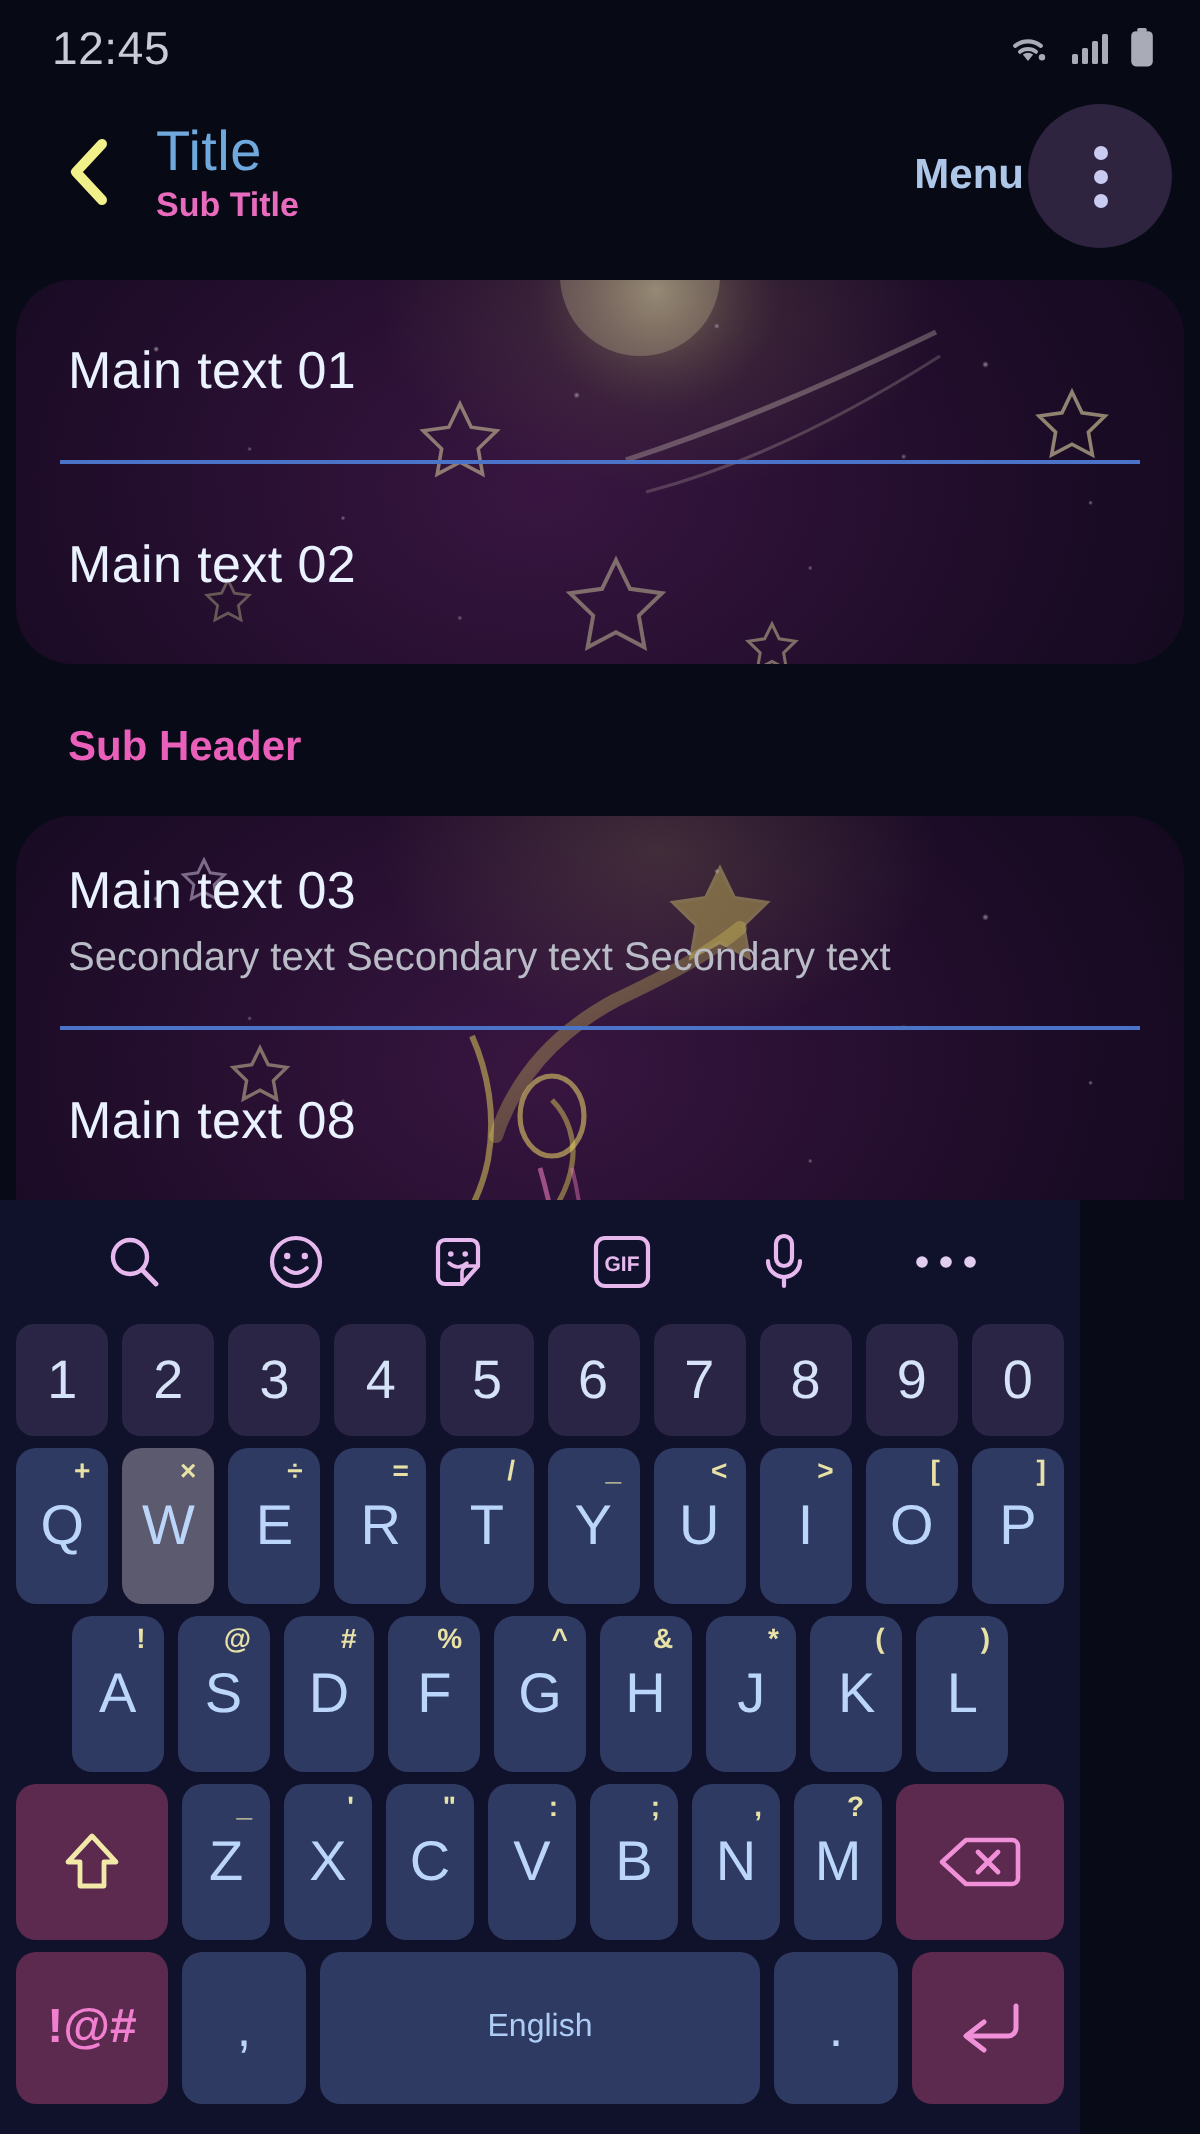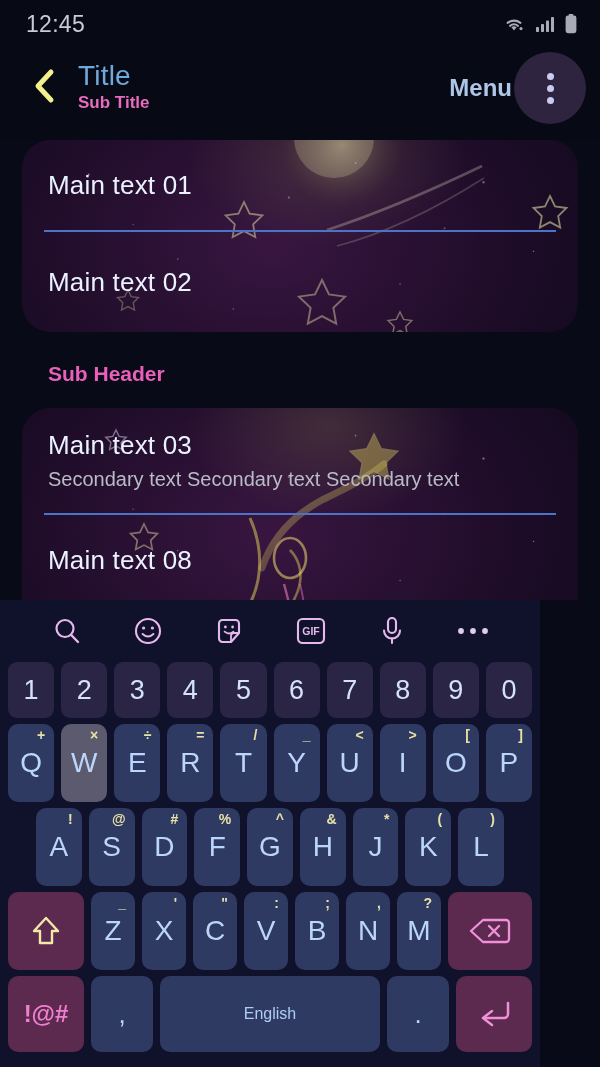--- a/index.html
+++ b/index.html
@@ -77,21 +77,21 @@
     letter-spacing: 0.2px;
   }
   .title-sub {
     font-size: 17px;
     font-weight: bold;
     color: #e86bbe;
     line-height: 1.35;
     margin-top: 1px;
   }
   .menu-label {
-    font-size: 24px;
+    font-size: 21px;
     font-weight: bold;
     color: #aec6e8;
     margin-right: 2px;
     cursor: pointer;
     white-space: nowrap;
   }
   .overflow-btn {
     width: 72px;
     height: 72px;
     border-radius: 50%;
@@ -110,21 +110,21 @@
     height: 7px;
     border-radius: 50%;
     background: #c9cbf0;
   }
 
   
   .content {
     position: relative;
     height: 460px;
     background: #080a18;
-    padding: 0 22px;
+    padding: 0 8px;
     overflow: hidden;
   }
 
   .card {
     position: relative;
     border-radius: 28px;
     overflow: hidden;
     background:
       radial-gradient(ellipse 200px 130px at 55% 8%, rgba(170,160,95,0.20), transparent 70%),
       radial-gradient(ellipse 420px 300px at 45% 55%, rgba(58,22,66,0.95), rgba(30,12,40,0.9) 60%, rgba(14,8,26,0.95) 100%),

